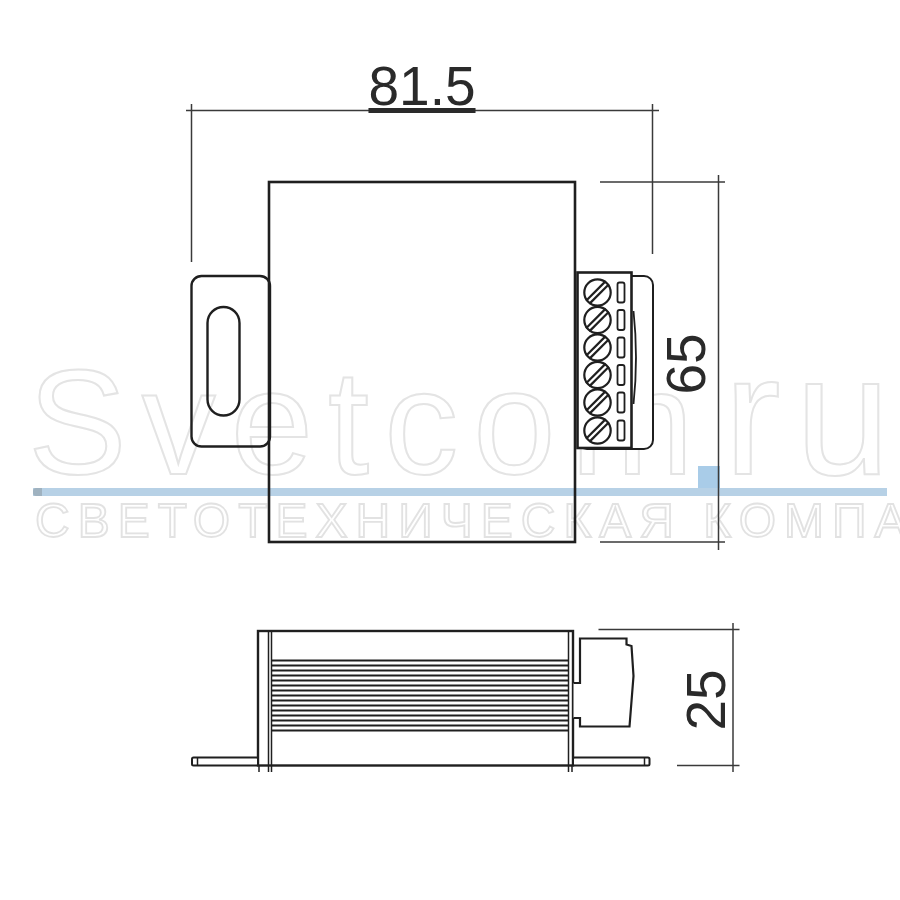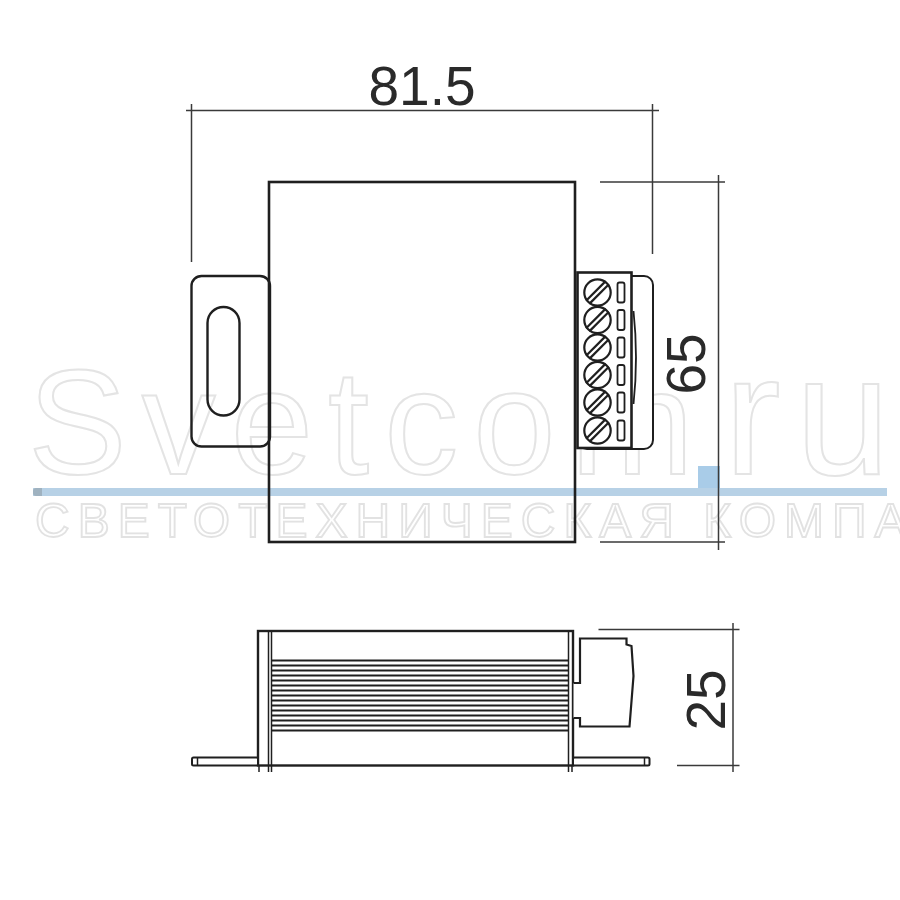--- a/index.html
+++ b/index.html
@@ -24,21 +24,21 @@
     line-height:1;color:transparent;white-space:nowrap;
     -webkit-text-stroke:1.8px #e2e2e2;text-stroke:1.8px #e2e2e2;user-select:none;
   }
   
   #drawing-svg{position:absolute;left:0;top:0;z-index:2;}
   
   .dim-label{
     position:absolute;z-index:3;font-size:55px;color:#2a2a2a;line-height:1;
     white-space:nowrap;user-select:none;
   }
-  .dim-label.h{transform:translateX(-50%);}
+  .dim-label.h{transform:translateX(-50%);text-decoration:underline;}
   .dim-label.v{transform:translate(-50%,-50%) rotate(-90deg);}
 </style>
 </head>
 <body>
 
 <div id="canvas">
 
   <div id="watermark">
     <span class="wm-big wm-brand-prefix">Svetcom</span>
     <div class="wm-dot-square" style="background: rgb(169, 204, 232);"></div>

